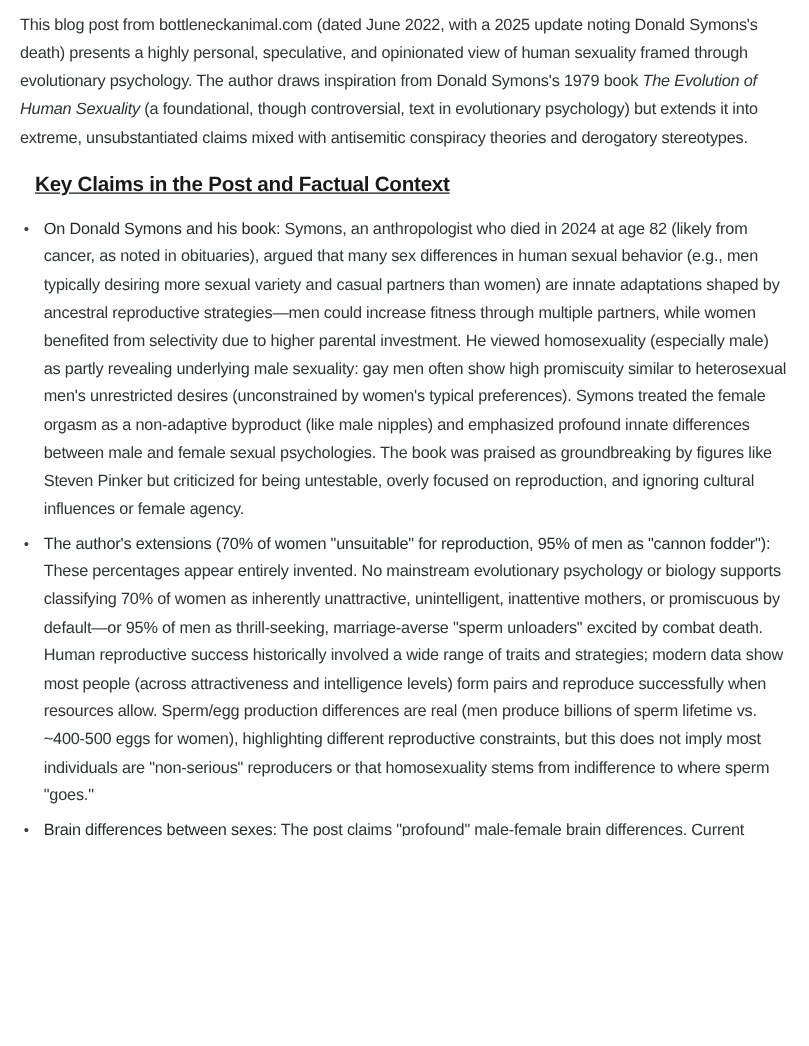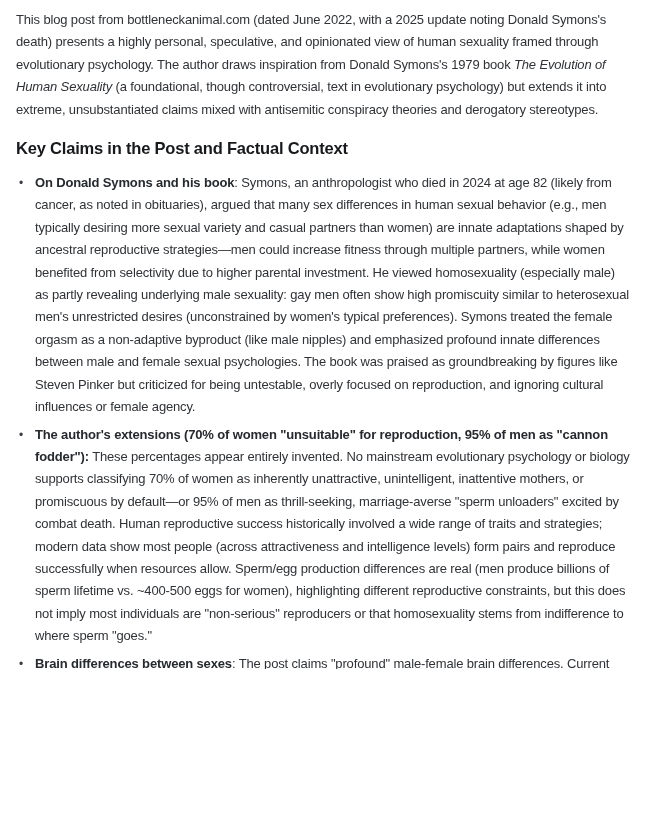--- a/index.html
+++ b/index.html
@@ -15,45 +15,46 @@
     font-family: "Liberation Sans", "DejaVu Sans", sans-serif;
     font-size: 13px;
     line-height: 22.4px;
     letter-spacing: -0.15px;
     color: #2f3236;
     overflow: hidden;
   }
   .intro { margin: 0; }
   .intro em { font-style: italic; }
   h2.section-heading {
-    margin: 17px 0 13px 0;
+    margin: 17px 0 13px 12px;
     font-size: 16.5px;
     line-height: 21px;
     font-weight: 700;
     letter-spacing: -0.2px;
     color: #17191c;
+    text-decoration: underline;
   }
   ul.claims {
     list-style: none;
     margin: 0;
     padding: 0 0 0 19px;
   }
   ul.claims li {
     position: relative;
     margin: 0 0 5px 0;
   }
   ul.claims li .bullet-dot {
     position: absolute;
     left: -16px;
     top: 0;
     font-size: 12px;
     color: #3a3d42;
     line-height: 22.4px;
   }
-  strong { font-weight: 700; color: #26292d; }
+  strong { font-weight: 400; color: #26292d; }
   .chip {
     display: inline-block;
     box-sizing: border-box;
     min-width: 106px;
     height: 18px;
     padding: 0 9px;
     border-radius: 9px;
     background: #ececec;
     font-size: 11px;
     line-height: 18px;

